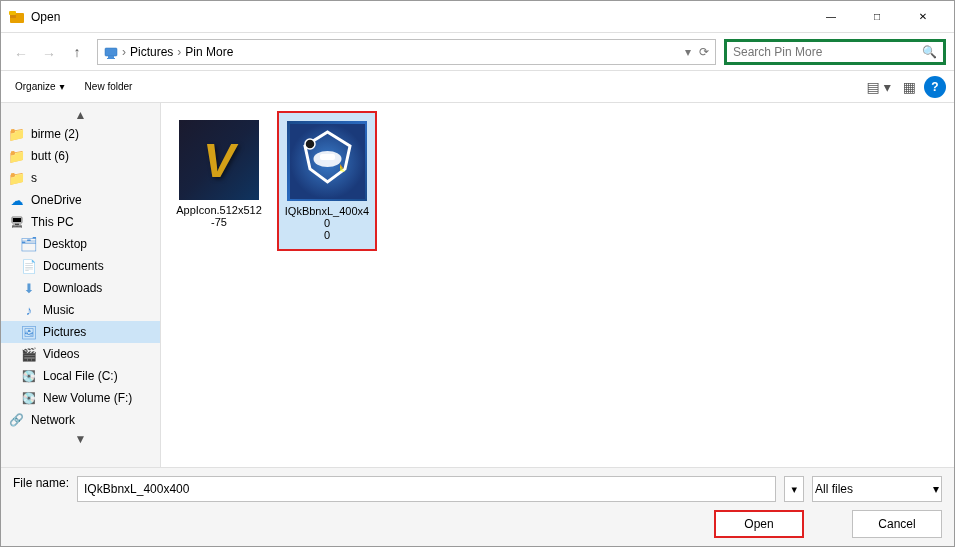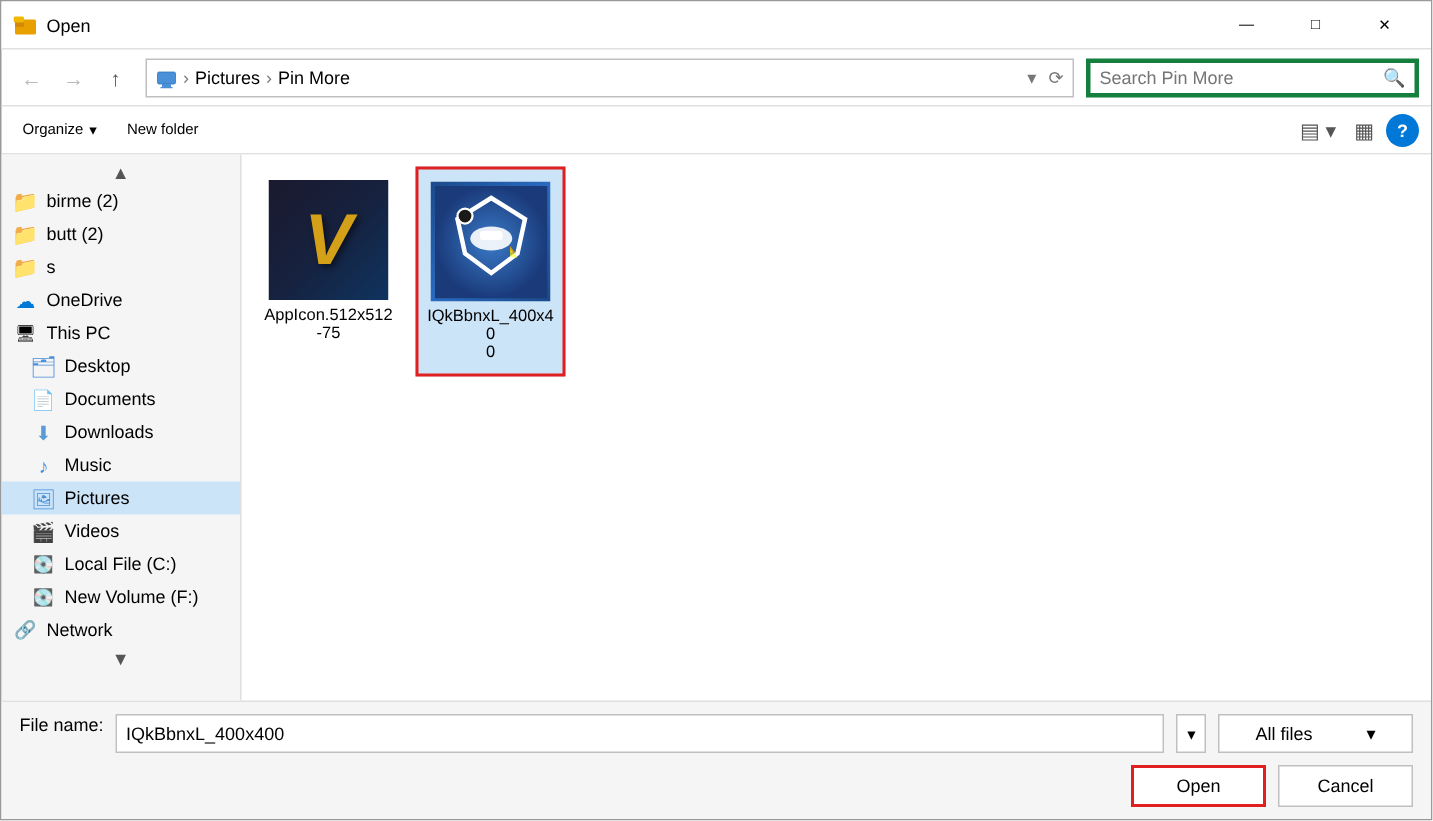--- a/index.html
+++ b/index.html
@@ -207,36 +207,36 @@
     }
     .dropdown-btn {
       height: 26px; padding: 0 6px;
       border: 1px solid #c0c0c0; background: #fff;
       cursor: pointer; display: flex; align-items: center; font-size: 11px;
     }
     .filetype-select {
       width: 130px; height: 26px;
       border: 1px solid #c0c0c0; background: #fff;
       display: flex; align-items: center; justify-content: space-between;
-      padding: 0 24px; cursor: pointer; font-size: 12px;
+      padding: 0 2px; cursor: pointer; font-size: 12px;
     }
     .footer-buttons {
       display: flex; gap: 8px; margin-top: 8px; justify-content: flex-end;
     }
     .open-btn {
       width: 90px; height: 28px;
       background: #fff; border: 2px solid #e02020;
       cursor: pointer; font-size: 12px; color: #000;
       display: flex; align-items: center; justify-content: center;
     }
     .cancel-btn {
       width: 90px; height: 28px;
       background: #fff; border: 1px solid #c0c0c0;
       cursor: pointer; font-size: 12px; color: #000;
-      display: flex; align-items: center; justify-content: center;
+      display: flex; align-items: center; justify-content: center; margin-left: 40px;
     }
   </style>
 </head>
 <body>
 
 <div class="dialog">
 
   <div class="title-bar">
     <div class="title-bar-icon">
       <svg width="16" height="16" viewBox="0 0 16 16">
@@ -304,21 +304,21 @@
 
     <div class="sidebar">
       <div class="scroll-arrow">▲</div>
 
       <div class="sidebar-item top-level">
         <span class="sidebar-icon folder-yellow">📁</span>
         <span>birme (2)</span>
       </div>
       <div class="sidebar-item top-level">
         <span class="sidebar-icon folder-yellow">📁</span>
-        <span>butt (2)</span>
+        <span>butt (6)</span>
       </div>
       <div class="sidebar-item top-level">
         <span class="sidebar-icon folder-yellow">📁</span>
         <span>s</span>
       </div>
 
       <div class="sidebar-item" style="padding-left:8px;">
         <span class="sidebar-icon" style="color:#0078d7; font-size:13px;">☁</span>
         <span>OneDrive</span>
       </div>

